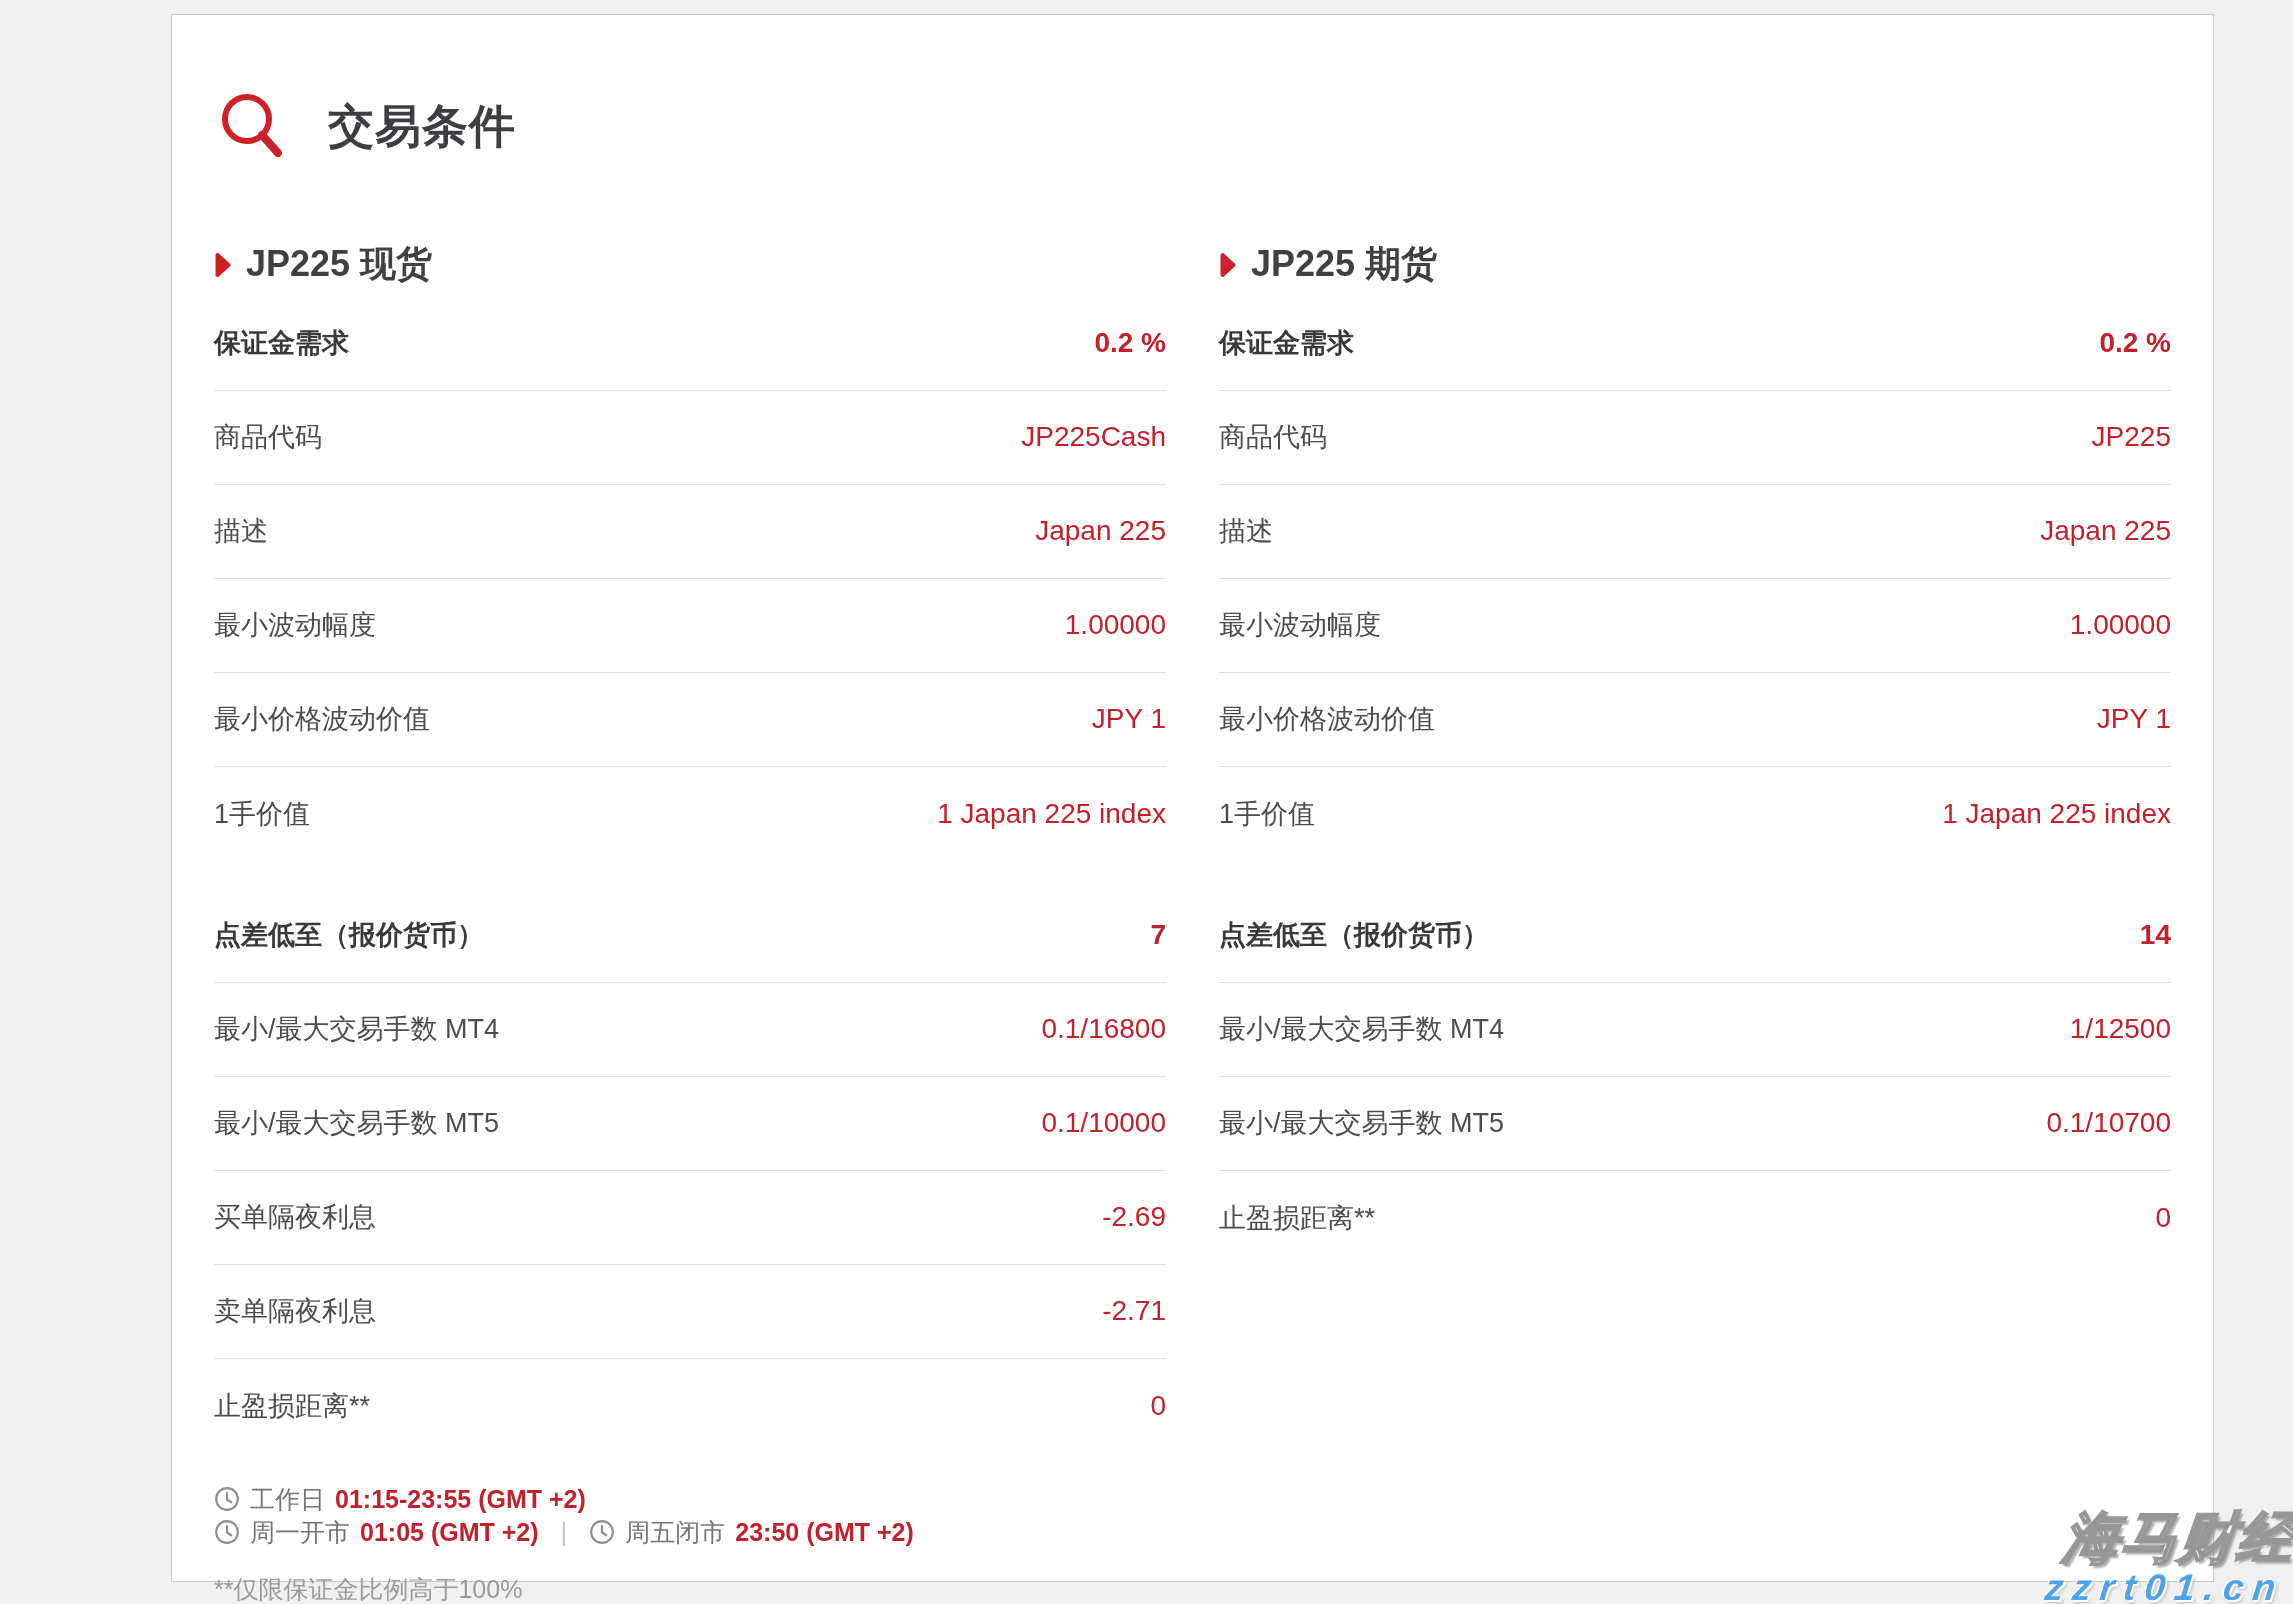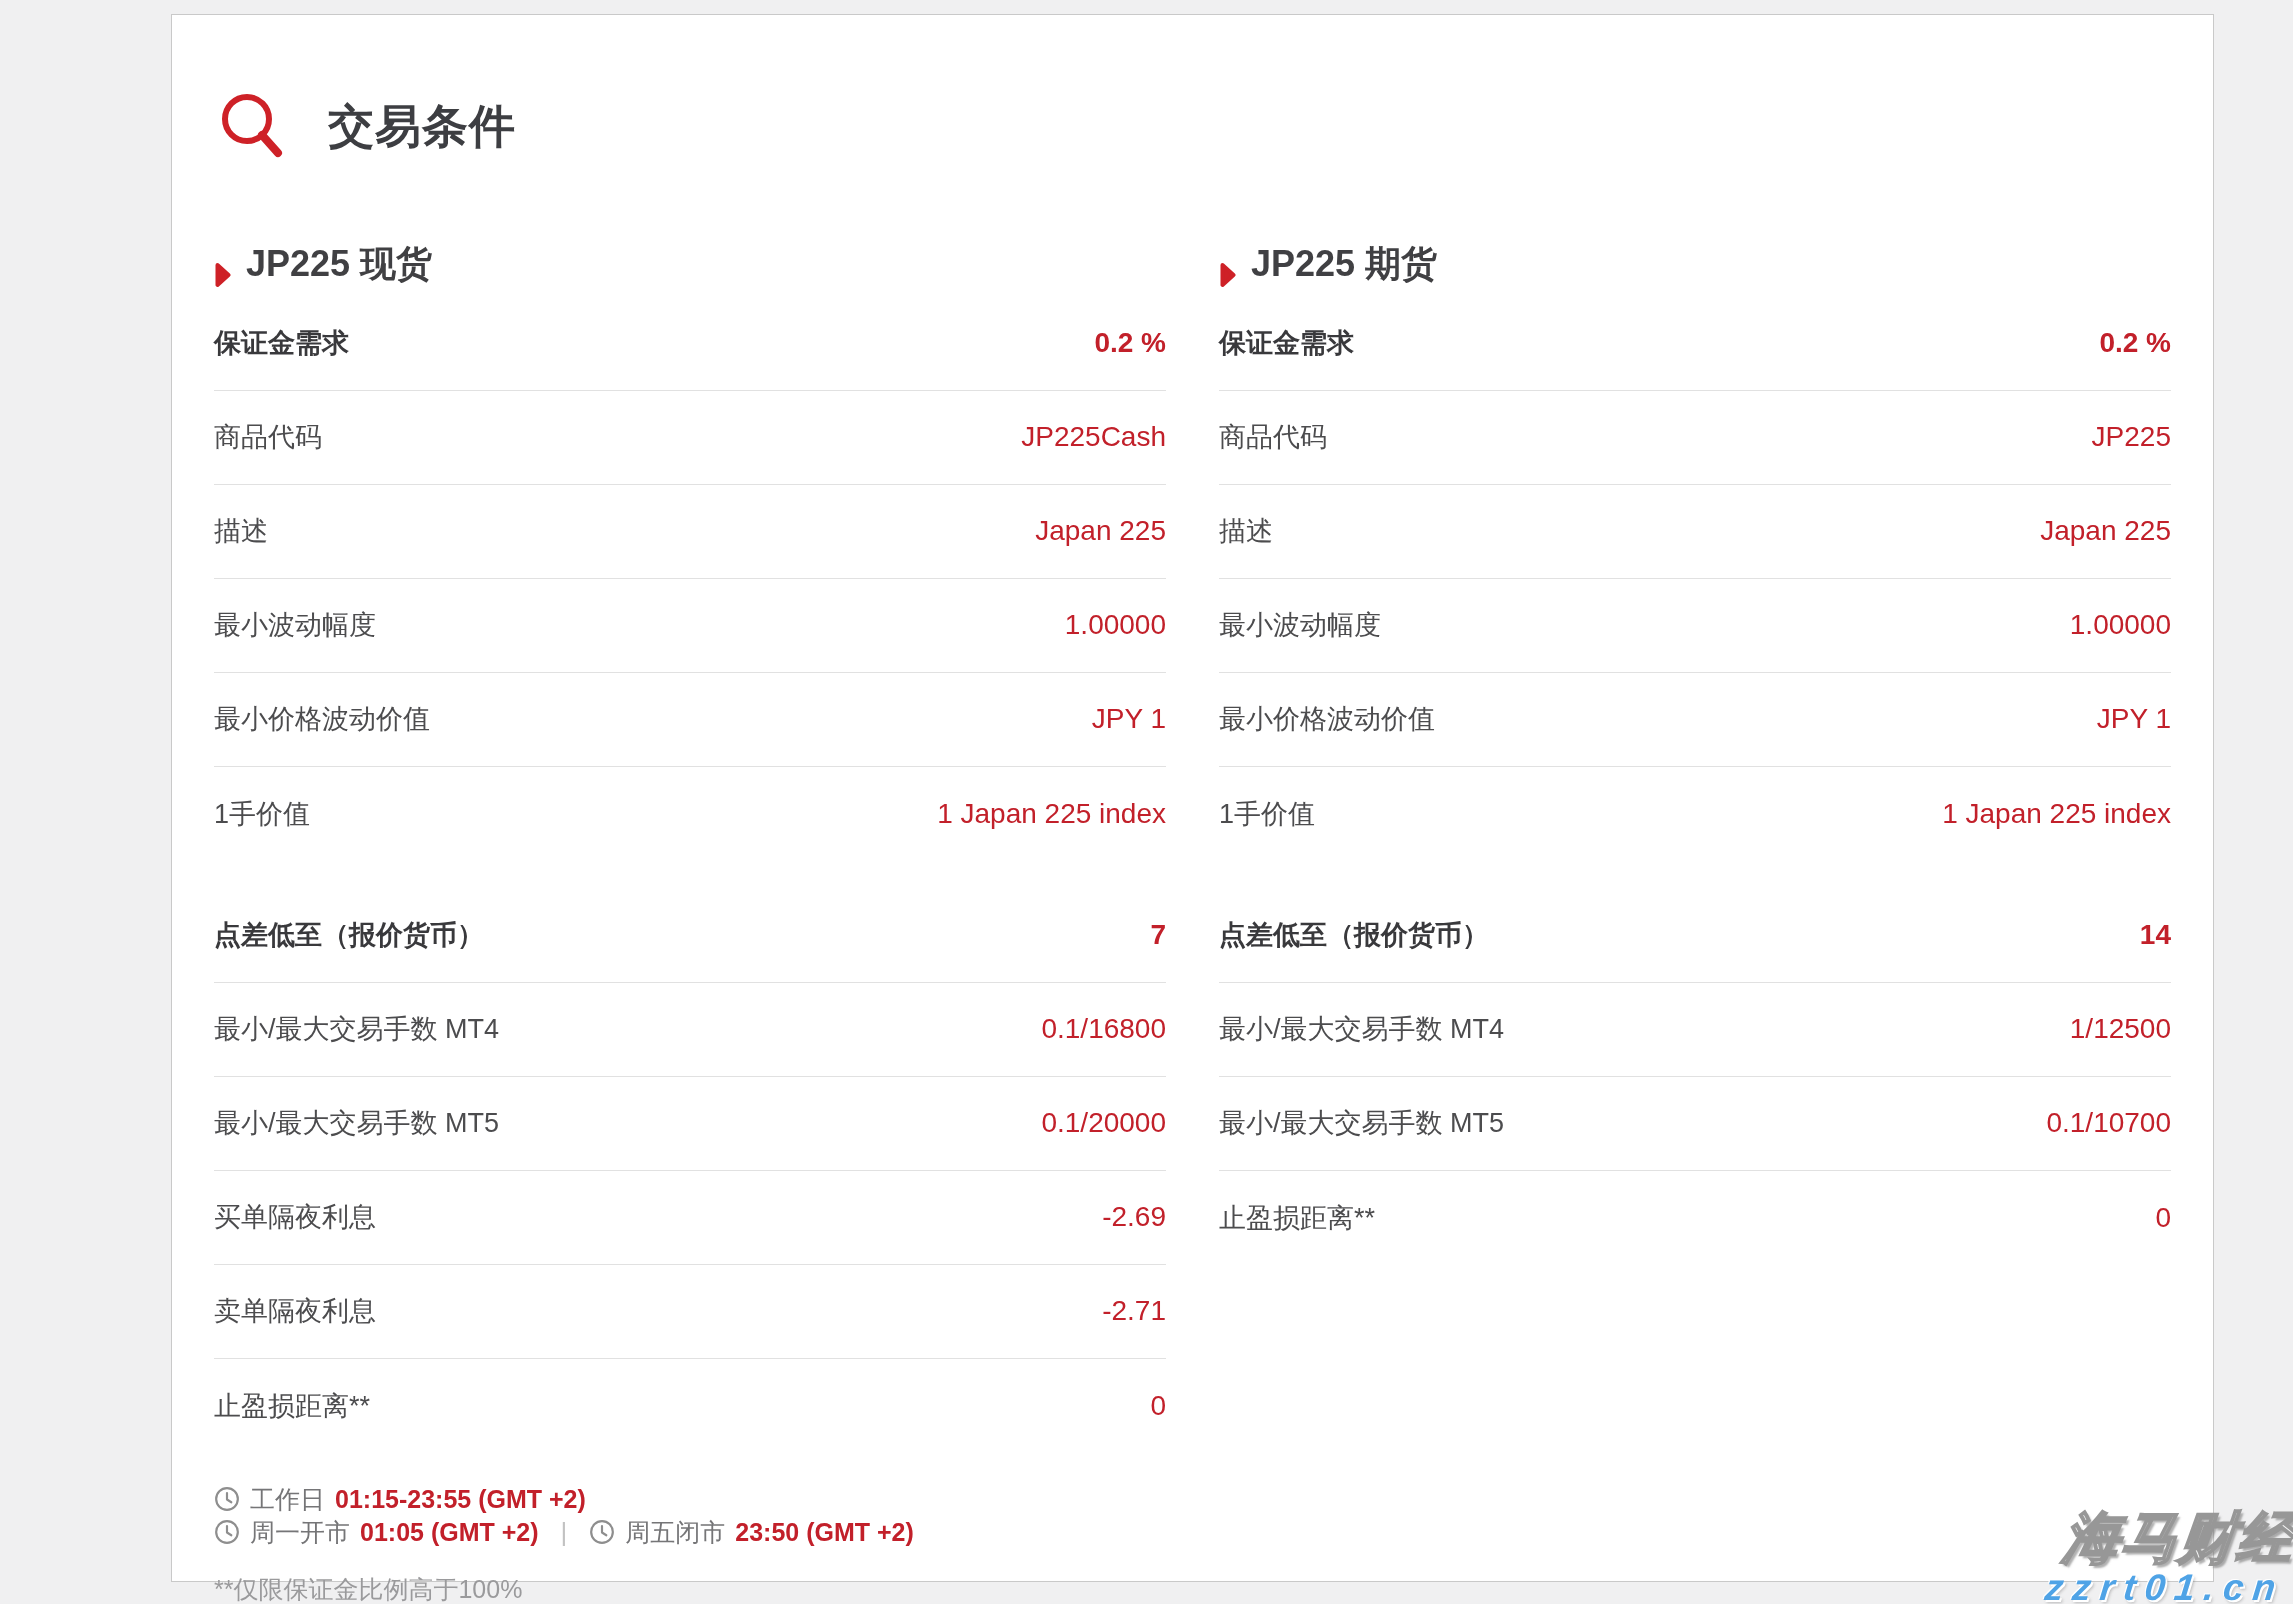--- a/index.html
+++ b/index.html
@@ -16,21 +16,21 @@
 
   
   .page-header { display:flex; align-items:center; gap:38px; padding-left:2px; }
   .search-icon-wrap { width:74px; height:74px; display:flex; align-items:center; justify-content:center; }
   .page-title { font-size:46px; font-weight:bold; color:#3d3e42; letter-spacing:1px; }
 
   
   .tables { display:flex; gap:53px; margin-top:52px; }
   .column { flex:1; min-width:0; }
 
-  .col-heading { display:flex; align-items:flex-end; gap:15px; height:48px; }
+  .col-heading { display:flex; align-items:center; gap:15px; height:48px; }
   .col-heading .heading-label { font-size:36px; font-weight:bold; color:#404043; }
   .tri-wrap { display:flex; align-items:center; }
 
   .section { margin-top:8px; }
   .section + .section { margin-top:28px; }
 
   .row {
     height:94px; display:flex; align-items:center; justify-content:space-between;
     border-bottom:1px solid #e1e1e1; box-sizing:border-box;gap:24px;
   }
@@ -123,21 +123,21 @@
               <div class="row bold">
                 <span class="row-label">点差低至（报价货币）</span>
                 <span class="row-value">7</span>
               </div>
               <div class="row">
                 <span class="row-label">最小/最大交易手数 MT4</span>
                 <span class="row-value">0.1/16800</span>
               </div>
               <div class="row">
                 <span class="row-label">最小/最大交易手数 MT5</span>
-                <span class="row-value">0.1/20000</span>
+                <span class="row-value">0.1/10000</span>
               </div>
               <div class="row">
                 <span class="row-label">买单隔夜利息</span>
                 <span class="row-value">-2.69</span>
               </div>
               <div class="row">
                 <span class="row-label">卖单隔夜利息</span>
                 <span class="row-value">-2.71</span>
               </div>
               <div class="row last">

